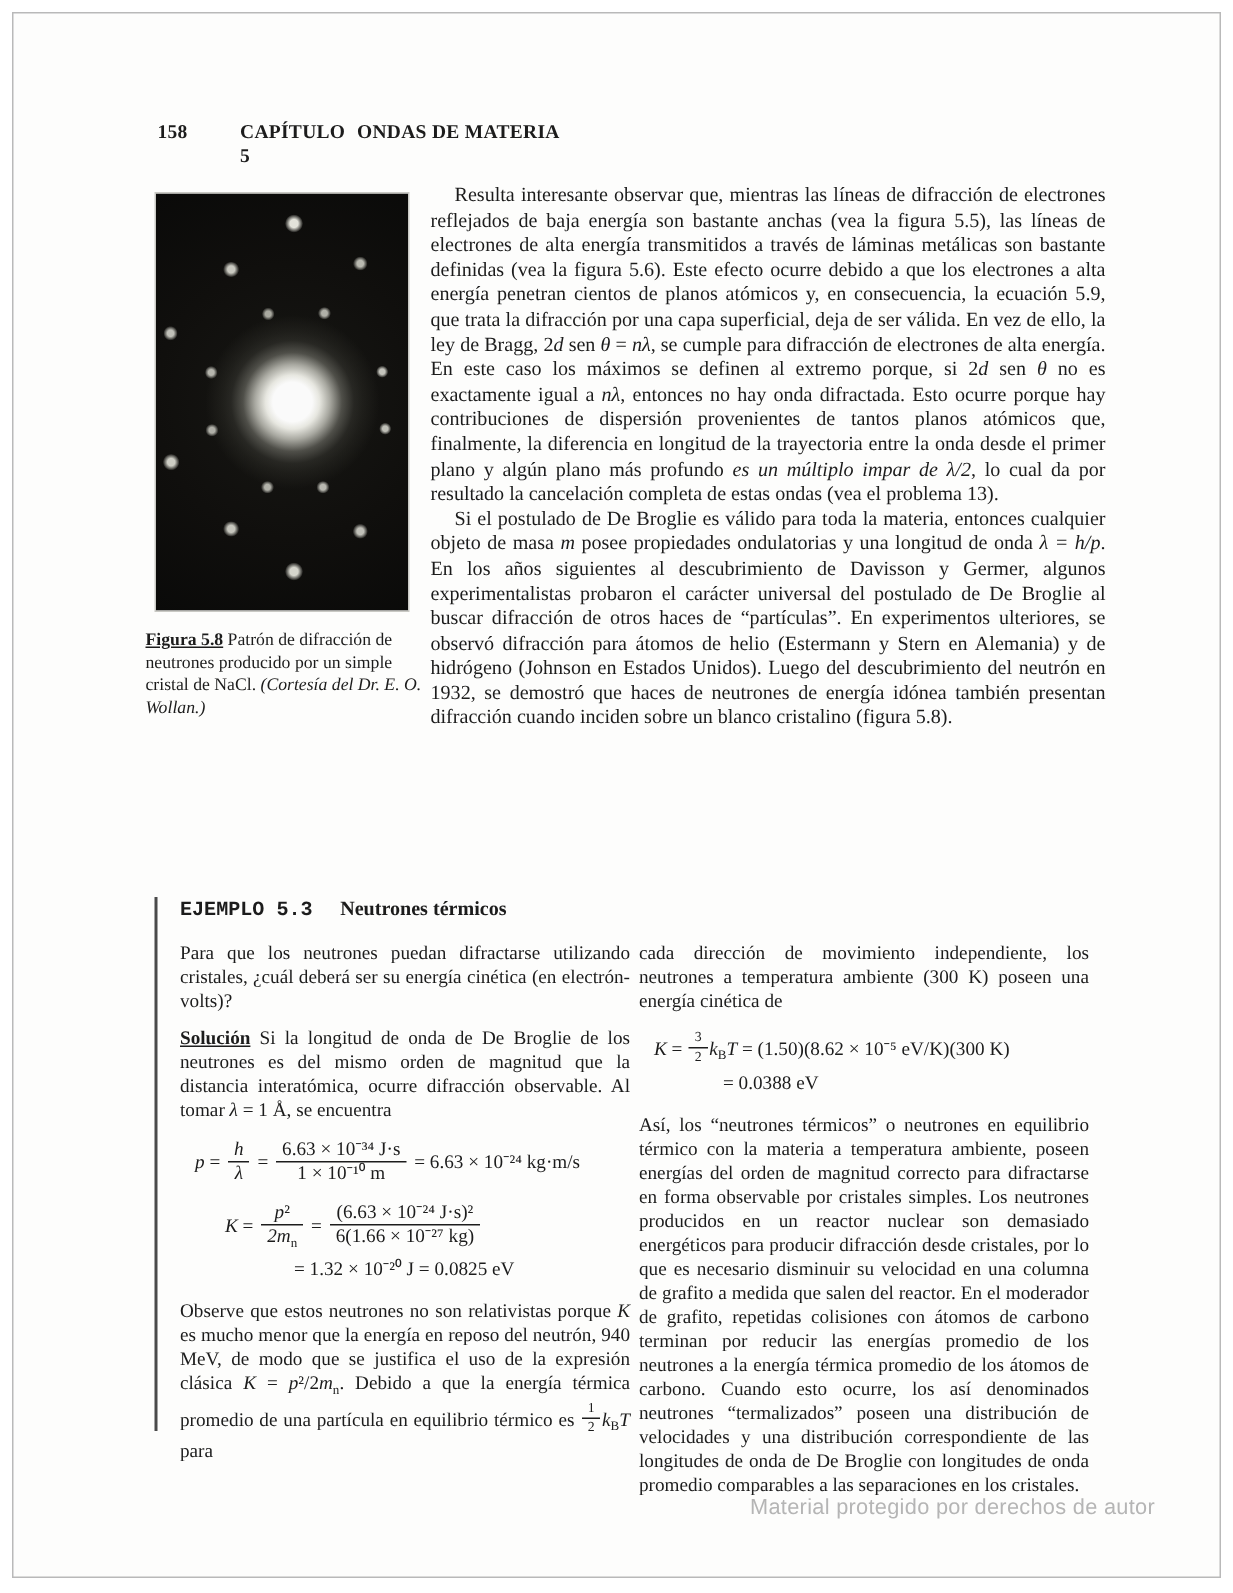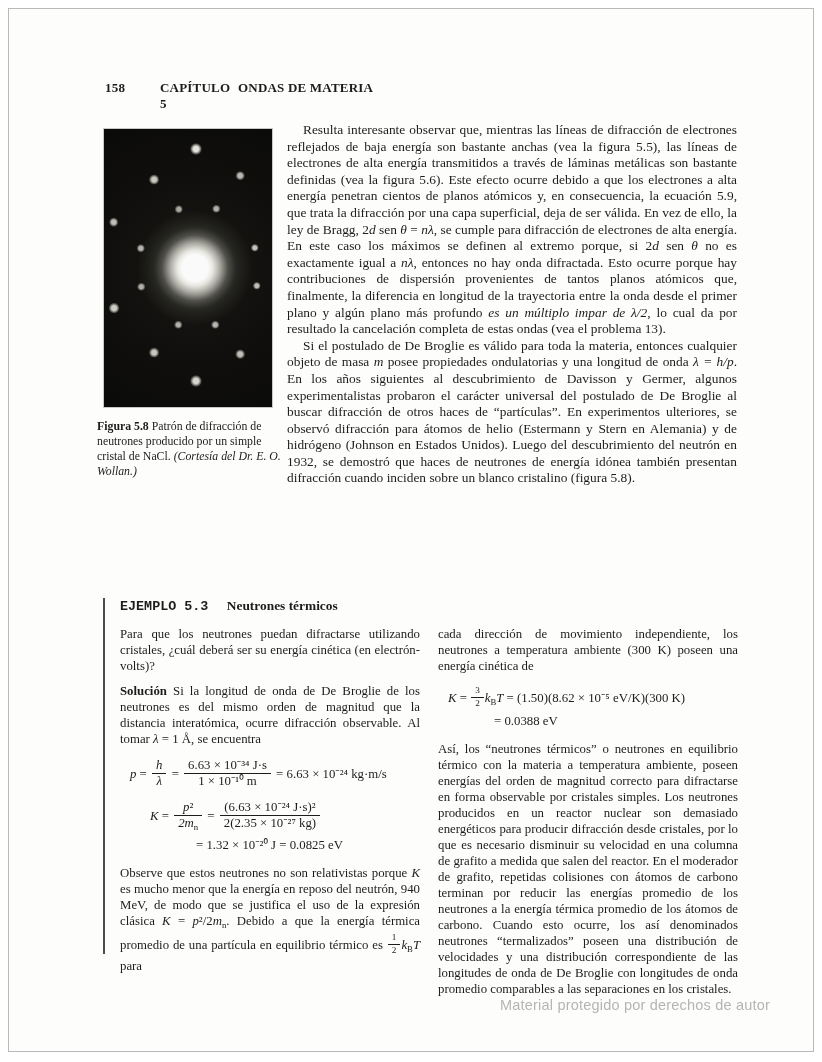--- a/index.html
+++ b/index.html
@@ -56,33 +56,33 @@
     background: #4a4a4a;
   }
   .example {
     position: absolute; left: 120px; top: 598px; width: 622px;
     font-size: 12.8px; line-height: 16px; text-align: justify;
   }
   .example h2 {
     margin: 0 0 11px 0; font-size: 13.4px; font-weight: bold; text-align: left;
   }
   .example h2 .ex-label { margin-right: 15px; font-family: Liberation Mono, monospace; }
-  .ex-cols { display: flex; gap: 18px; }
+  .ex-cols { display: flex; gap: 6px; }
   .ex-col { width: 300px; }
   .ex-col p { margin: 0 0 9px 0; }
   .eq { margin: 12px 0 12px 0; text-align: left; line-height: 1.15; }
   .eq.indent1 { padding-left: 10px; }
   .eq.indent2 { padding-left: 30px; }
   .eq .line2 { display: block; margin-top: 6px; padding-left: 46px; }
   .frac { display: inline-block; vertical-align: -0.6em; text-align: center; line-height: 1.05; margin: 0 2px; }
   .frac .num { display: block; padding: 0 4px 1px 4px; border-bottom: 1px solid #1c1c1c; }
   .frac .den { display: block; padding: 1px 4px 0 4px; }
   .frac.small { font-size: 0.72em; vertical-align: -0.35em; margin: 0 1px; }
   .rs-i { font-style: italic; }
-  .rs-b { font-weight: bold; }
+  .rs-b { font-weight: bold; text-decoration: underline; }
   .rs-sub { font-size: 0.68em; vertical-align: -0.35em; }
   
   .copyright {
     position: absolute; right: 52px; top: 997px;
     font-family: "Liberation Sans", sans-serif;
     font-size: 14.5px; color: #b5b5b5; letter-spacing: 0.2px;
   }
 </style>
 </head>
 <body>
@@ -129,21 +129,21 @@
   <h2>
     <span class="ex-label">EJEMPLO 5.3</span>
     <span>Neutrones térmicos</span>
   </h2>
   <div class="ex-cols">
     <div class="ex-col">
       <p>Para que los neutrones puedan difractarse utilizando cristales, ¿cuál deberá ser su energía cinética (en electrón-volts)?</p>
       <p><span class="rs-b">Solución</span><span>   Si la longitud de onda de De Broglie de los neutrones es del mismo orden de magnitud que la distancia interatómica, ocurre difracción observable. Al tomar </span><span class="rs-i">λ</span><span> = 1 Å, se encuentra</span></p>
       <div class="eq indent1"><span class="rs-i">p</span><span> = </span><span class="frac"><span class="num"><span class="rs-i">h</span></span><span class="den"><span class="rs-i">λ</span></span></span><span> = </span><span class="frac"><span class="num"><span>6.63 × 10⁻³⁴ J·s</span></span><span class="den"><span>1 × 10⁻¹⁰ m</span></span></span><span> = 6.63 × 10⁻²⁴ kg·m/s</span></div>
       <div class="eq indent2">
-        <span><span class="rs-i">K</span><span> = </span><span class="frac"><span class="num"><span class="rs-i">p</span><span>²</span></span><span class="den"><span class="rs-i">2m</span><span class="rs-sub">n</span></span></span><span> = </span><span class="frac"><span class="num"><span>(6.63 × 10⁻²⁴ J·s)²</span></span><span class="den"><span>2(2.35 × 10⁻²⁷ kg)</span></span></span></span>
+        <span><span class="rs-i">K</span><span> = </span><span class="frac"><span class="num"><span class="rs-i">p</span><span>²</span></span><span class="den"><span class="rs-i">2m</span><span class="rs-sub">n</span></span></span><span> = </span><span class="frac"><span class="num"><span>(6.63 × 10⁻²⁴ J·s)²</span></span><span class="den"><span>6(1.66 × 10⁻²⁷ kg)</span></span></span></span>
         <span class="line2"><span>= 1.32 × 10⁻²⁰ J = 0.0825 eV</span></span>
       </div>
       <p><span>Observe que estos neutrones no son relativistas porque </span><span class="rs-i">K</span><span> es mucho menor que la energía en reposo del neutrón, 940 MeV, de modo que se justifica el uso de la expresión clásica </span><span class="rs-i">K</span><span> = </span><span class="rs-i">p</span><span>²/2</span><span class="rs-i">m</span><span class="rs-sub">n</span><span>. Debido a que la energía térmica promedio de una partícula en equilibrio térmico es </span><span class="frac small"><span class="num"><span>1</span></span><span class="den"><span>2</span></span></span><span class="rs-i">k</span><span class="rs-sub">B</span><span class="rs-i">T</span><span> para</span></p>
     </div>
     <div class="ex-col">
       <p>cada dirección de movimiento independiente, los neutrones a temperatura ambiente (300 K) poseen una energía cinética de</p>
       <div class="eq indent1">
         <span><span class="rs-i">K</span><span> = </span><span class="frac small"><span class="num"><span>3</span></span><span class="den"><span>2</span></span></span><span class="rs-i">k</span><span class="rs-sub">B</span><span class="rs-i">T</span><span> = (1.50)(8.62 × 10⁻⁵ eV/K)(300 K)</span></span>
         <span class="line2"><span>= 0.0388 eV</span></span>
       </div>

